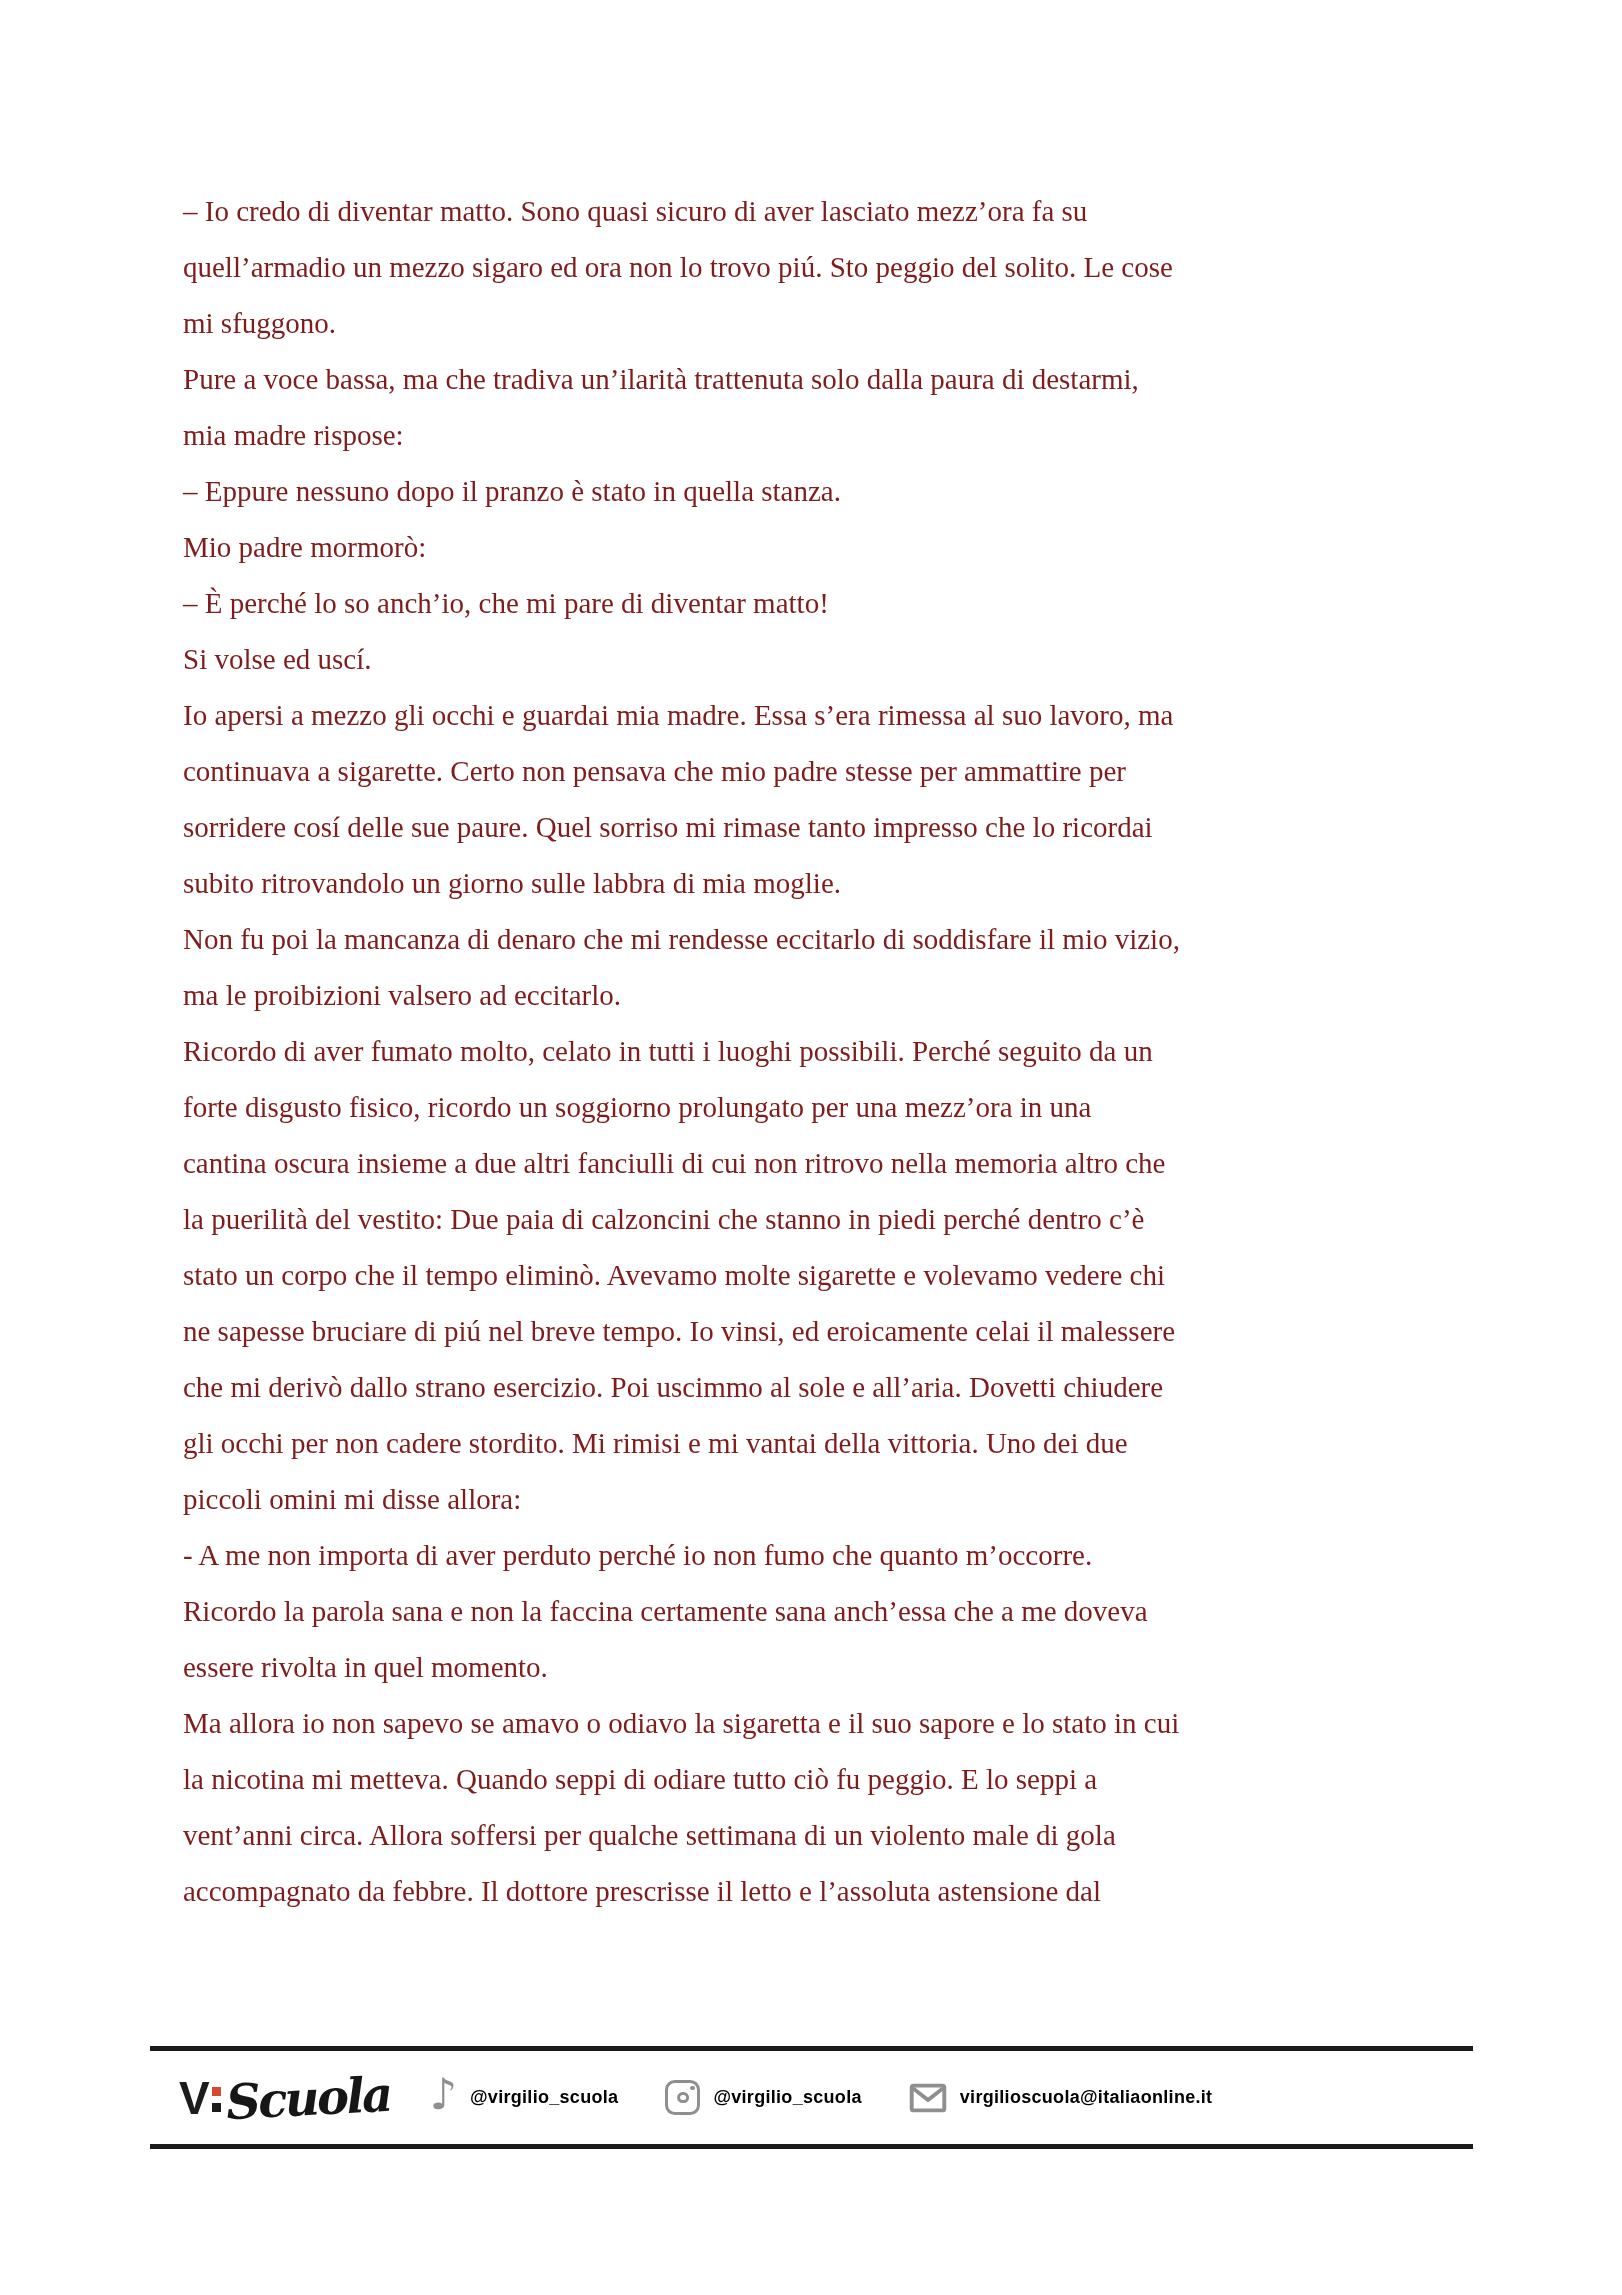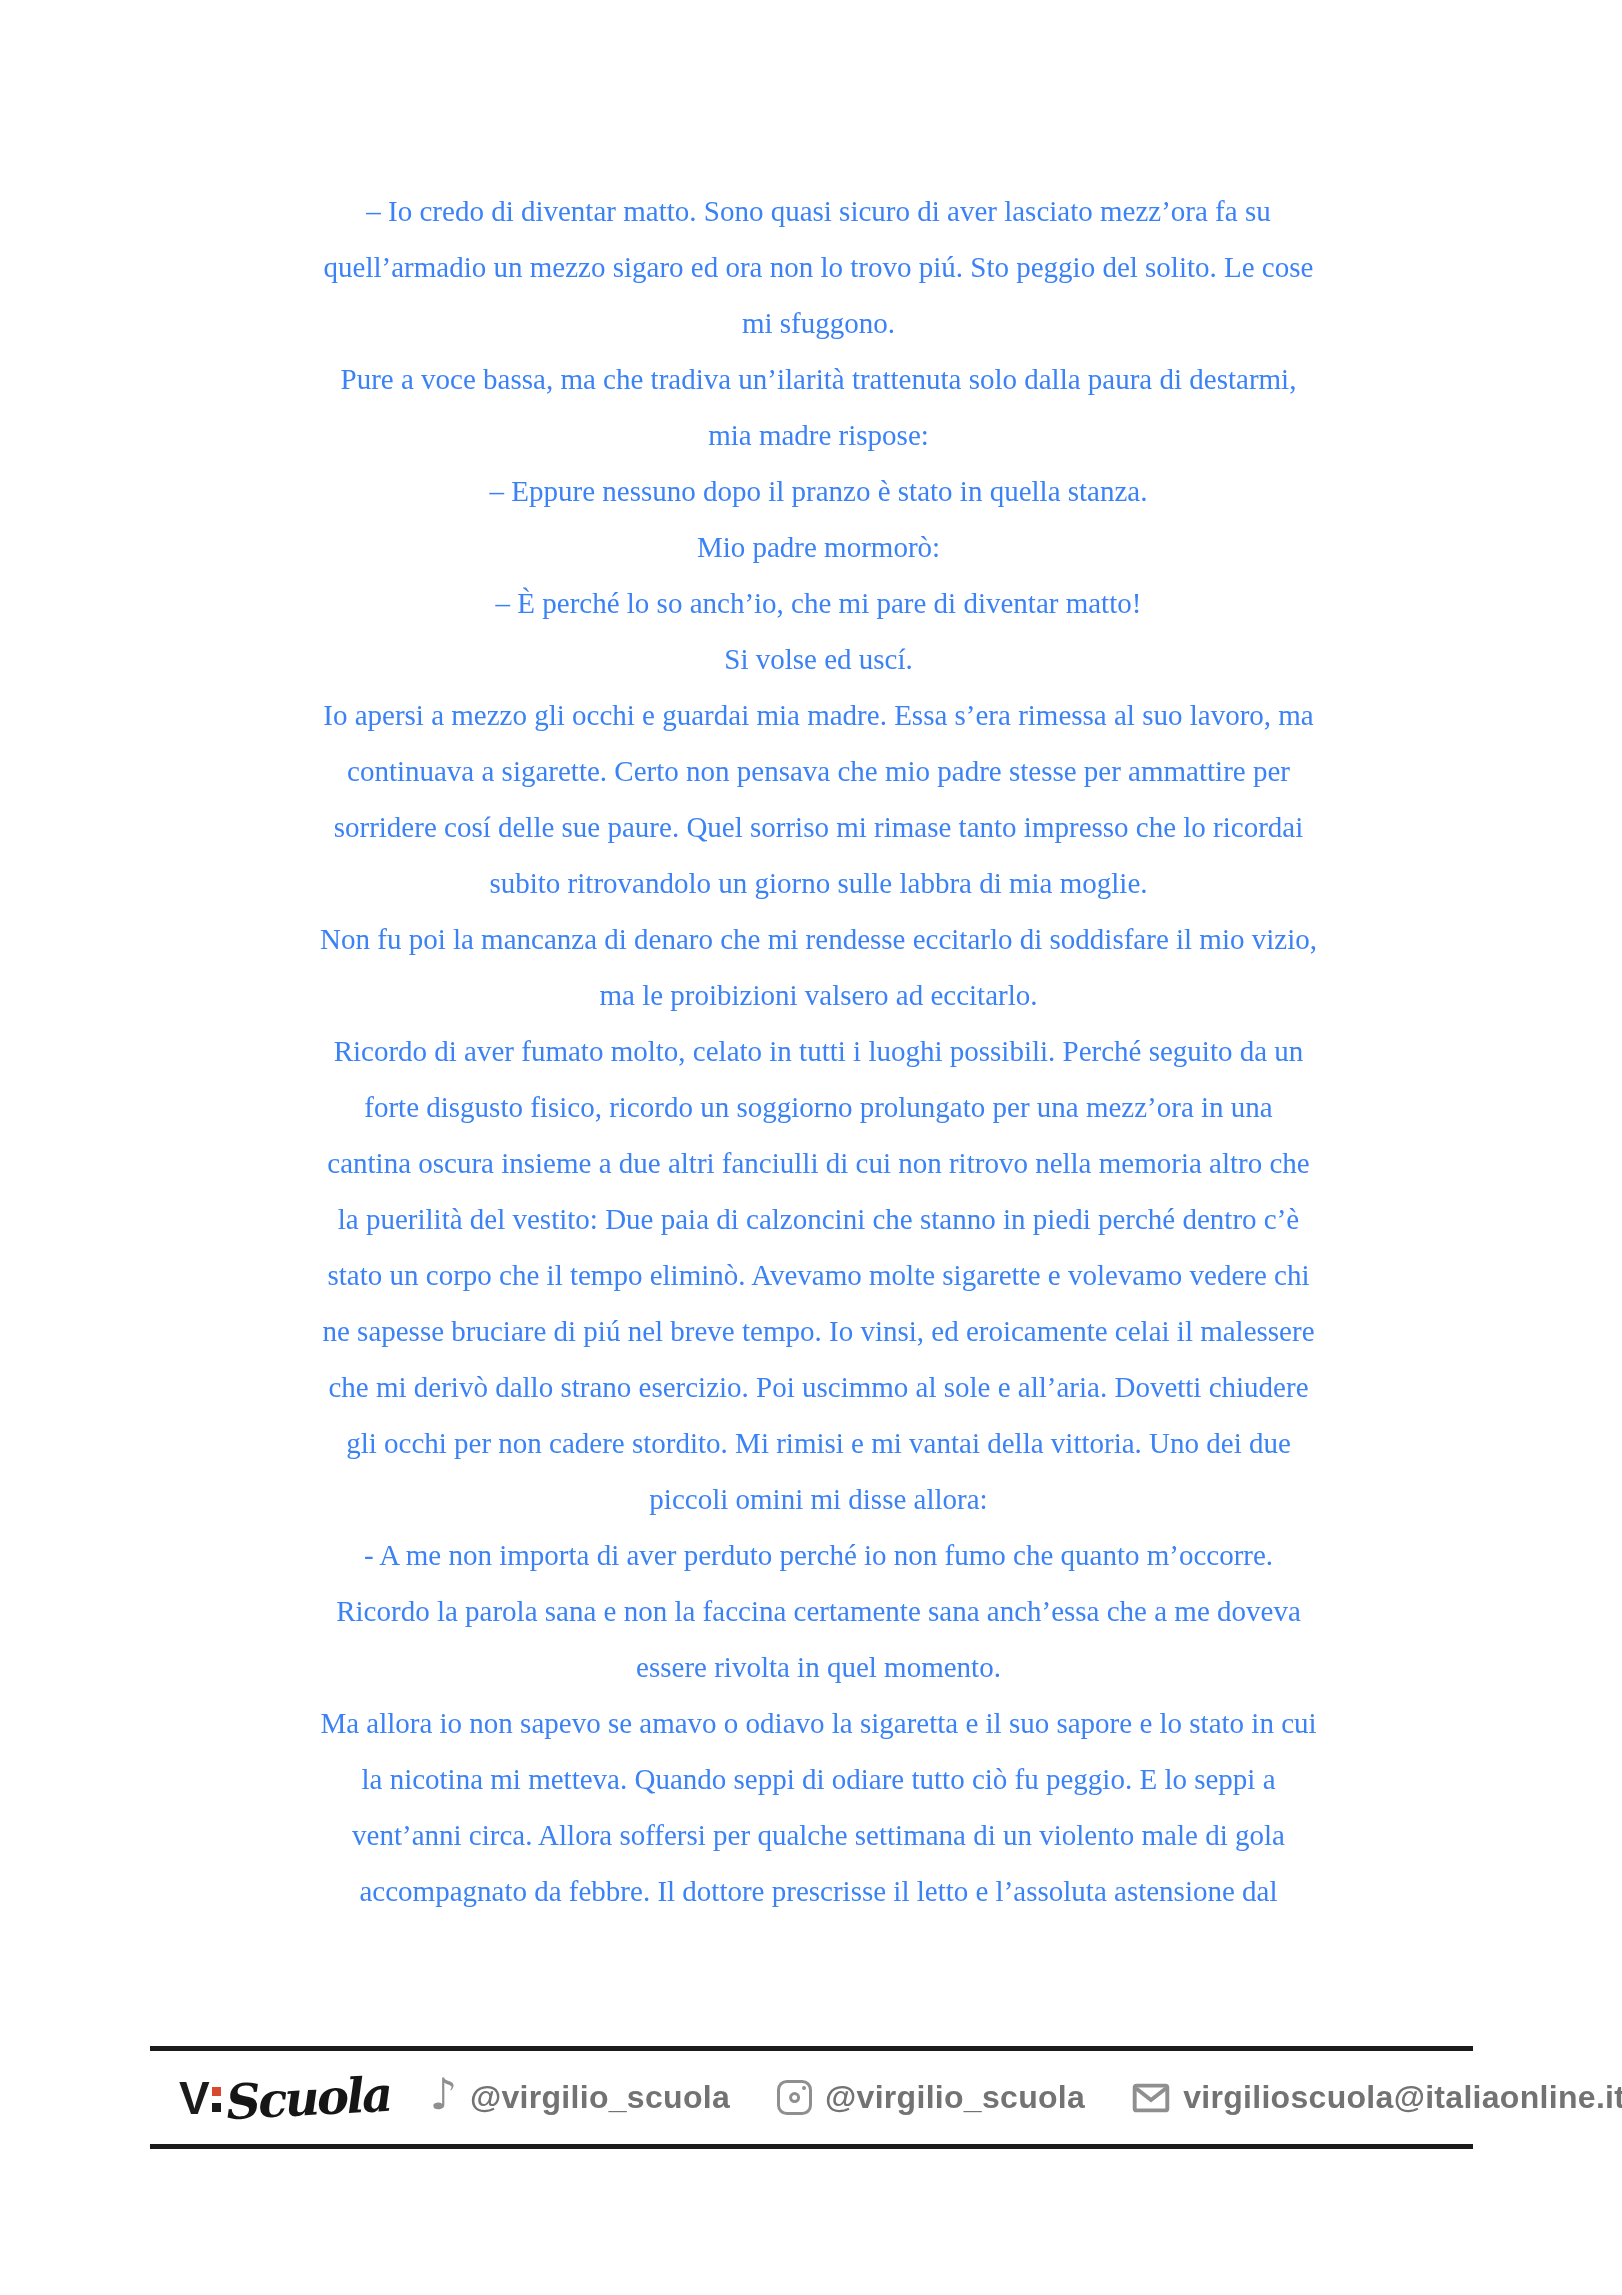--- a/index.html
+++ b/index.html
@@ -16,22 +16,21 @@
   .text-block {
     position: absolute;
     left: 183px;
     top: 183px;
     width: 1271px;
   }
   .text-line {
     font-size: 29px;
     line-height: 56px;
     white-space: pre;
-    color: #3b82f6;
-    text-align: center;
+    color: #7f1d1d;
   }
   
   .footer {
     position: absolute;
     left: 150px;
     right: 150px;
     top: 2046px;
     height: 103px;
     border-top: 5.2px solid #1b1b1b;
     border-bottom: 5.2px solid #1b1b1b;
@@ -40,23 +39,23 @@
     padding-left: 29px;
     font-family: "Liberation Sans", sans-serif;
   }
   .footer-group {
     display: flex;
     align-items: center;
     gap: 13px;
     margin-right: 47px;
   }
   .footer-label {
-    font-size: 32px;
+    font-size: 18px;
     font-weight: bold;
-    color: #737373;
+    color: #000000;
     letter-spacing: 0.3px;
     white-space: nowrap;
   }
   
   .logo { display: flex; align-items: center; margin-right: 39px; }
   .logo-v {
     font-family: "Liberation Sans", sans-serif;
     font-weight: 900;
     font-size: 46px;
     color: #1b1b1b;

